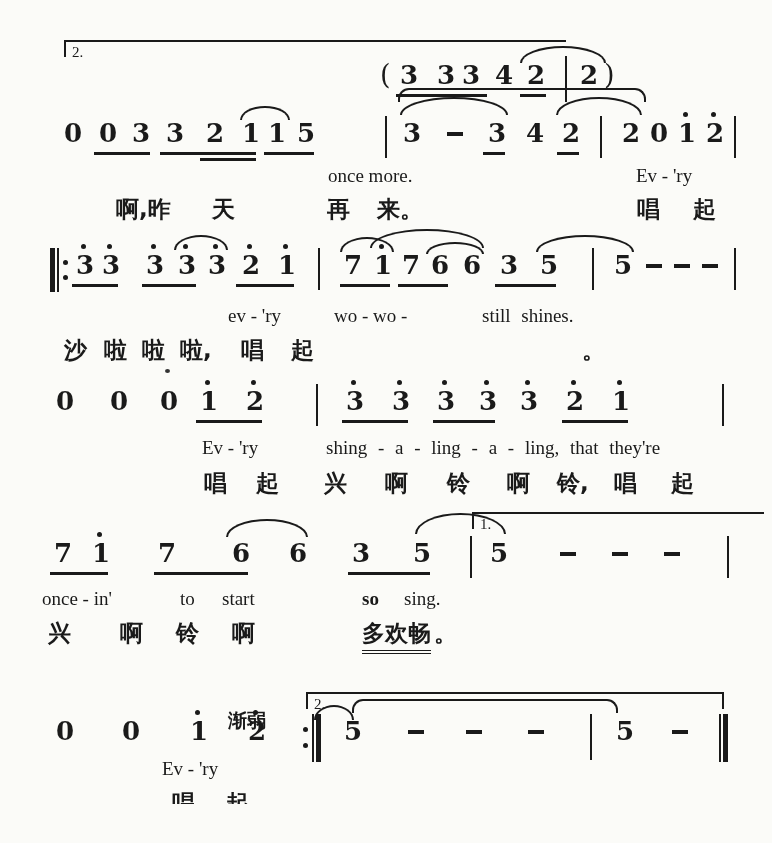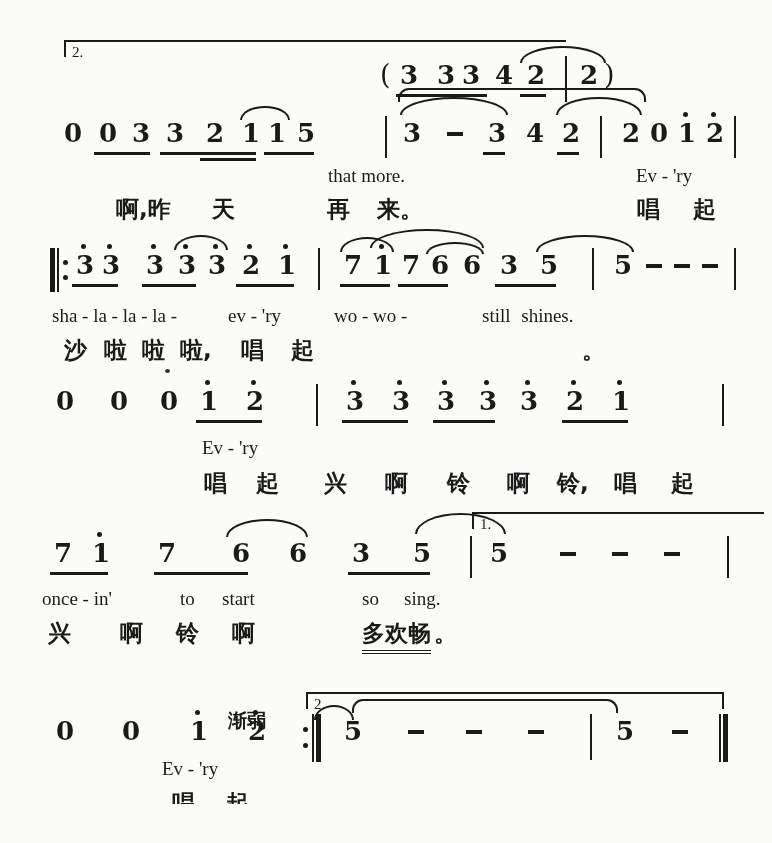--- a/index.html
+++ b/index.html
@@ -197,53 +197,53 @@
       <div class="bar" style="left: 57px; top: 248px; height: 44px;"></div>
       <div class="rdot" style="left: 63px; top: 260px;"></div>
       <div class="rdot" style="left: 63px; top: 275px;"></div>
       <div class="rdot" style="left: 303px; top: 727px;"></div>
       <div class="rdot" style="left: 303px; top: 743px;"></div>
       <div class="bar" style="left: 312px; top: 714px; height: 48px;"></div>
       <div class="bar thick" style="left: 316px; top: 714px; height: 48px;"></div>
       <div class="bar" style="left: 719px; top: 714px; height: 48px;"></div>
       <div class="bar thick" style="left: 723px; top: 714px; height: 48px;"></div>
       <div class="speck" style="left: 165px; top: 369px;"></div>
-      <div class="txt en" style="left: 328px; top: 165px;">that more.</div>
+      <div class="txt en" style="left: 328px; top: 165px;">once more.</div>
       <div class="txt en" style="left: 636px; top: 165px;">Ev - 'ry</div>
       <div class="txt zh" style="left: 116px; top: 194px;">啊,昨</div>
       <div class="txt zh" style="left: 212px; top: 194px;">天</div>
       <div class="txt zh" style="left: 327px; top: 194px;">再</div>
       <div class="txt zh" style="left: 377px; top: 194px;">来。</div>
       <div class="txt zh" style="left: 637px; top: 194px;">唱</div>
       <div class="txt zh" style="left: 693px; top: 194px;">起</div>
-      <div class="txt en" style="left: 52px; top: 305px;">sha - la - la - la -</div>
       <div class="txt en" style="left: 228px; top: 305px;">ev - 'ry</div>
       <div class="txt en" style="left: 334px; top: 305px;">wo - wo -</div>
       <div class="txt en" style="left: 482px; top: 305px; word-spacing: 6px;">still shines.</div>
       <div class="txt zh" style="left: 64px; top: 335px;">沙</div>
       <div class="txt zh" style="left: 104px; top: 335px;">啦</div>
       <div class="txt zh" style="left: 142px; top: 335px;">啦</div>
       <div class="txt zh" style="left: 180px; top: 335px;">啦,</div>
       <div class="txt zh" style="left: 241px; top: 335px;">唱</div>
       <div class="txt zh" style="left: 291px; top: 335px;">起</div>
       <div class="txt zh" style="left: 582px; top: 335px;">。</div>
       <div class="txt en" style="left: 202px; top: 437px;">Ev - 'ry</div>
+      <div class="txt en" style="left: 326px; top: 437px; word-spacing: 6px;">shing - a - ling - a - ling, that they're</div>
       <div class="txt zh" style="left: 204px; top: 468px;">唱</div>
       <div class="txt zh" style="left: 256px; top: 468px;">起</div>
       <div class="txt zh" style="left: 324px; top: 468px;">兴</div>
       <div class="txt zh" style="left: 385px; top: 468px;">啊</div>
       <div class="txt zh" style="left: 447px; top: 468px;">铃</div>
       <div class="txt zh" style="left: 507px; top: 468px;">啊</div>
       <div class="txt zh" style="left: 557px; top: 468px;">铃,</div>
       <div class="txt zh" style="left: 614px; top: 468px;">唱</div>
       <div class="txt zh" style="left: 671px; top: 468px;">起</div>
       <div class="txt en" style="left: 42px; top: 588px;">once - in'</div>
       <div class="txt en" style="left: 180px; top: 588px;">to</div>
       <div class="txt en" style="left: 222px; top: 588px;">start</div>
-      <div class="txt en" style="left: 362px; top: 588px;">so</div>
+      <div class="txt en" style="left: 362px; top: 588px; font-weight: bold;">so</div>
       <div class="txt en" style="left: 404px; top: 588px;">sing.</div>
       <div class="txt zh" style="left: 48px; top: 618px;">兴</div>
       <div class="txt zh" style="left: 120px; top: 618px;">啊</div>
       <div class="txt zh" style="left: 176px; top: 618px;">铃</div>
       <div class="txt zh" style="left: 232px; top: 618px;">啊</div>
       <div class="txt zh udbl" style="left: 362px; top: 618px;">多欢畅</div>
       <div class="txt zh" style="left: 434px; top: 618px;">。</div>
       <div class="txt dyn" style="left: 228px; top: 708px;">渐弱</div>
       <div class="txt en" style="left: 162px; top: 758px;">Ev - 'ry</div>
       <div class="txt zh clip" style="left: 172px; top: 788px; height: 16px;">唱</div>

